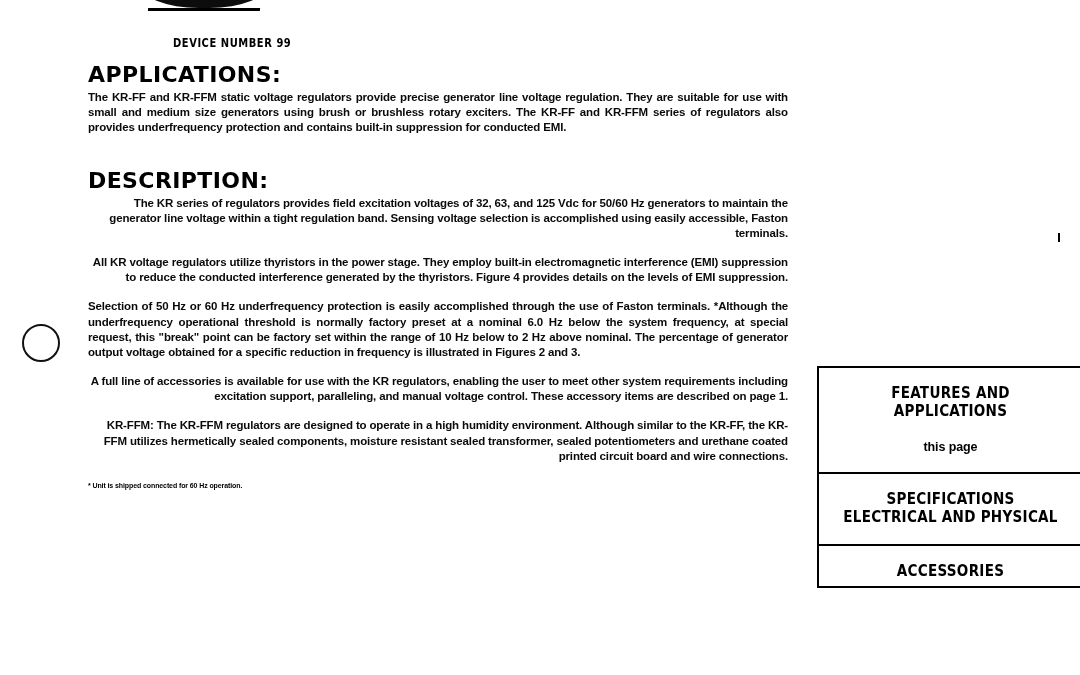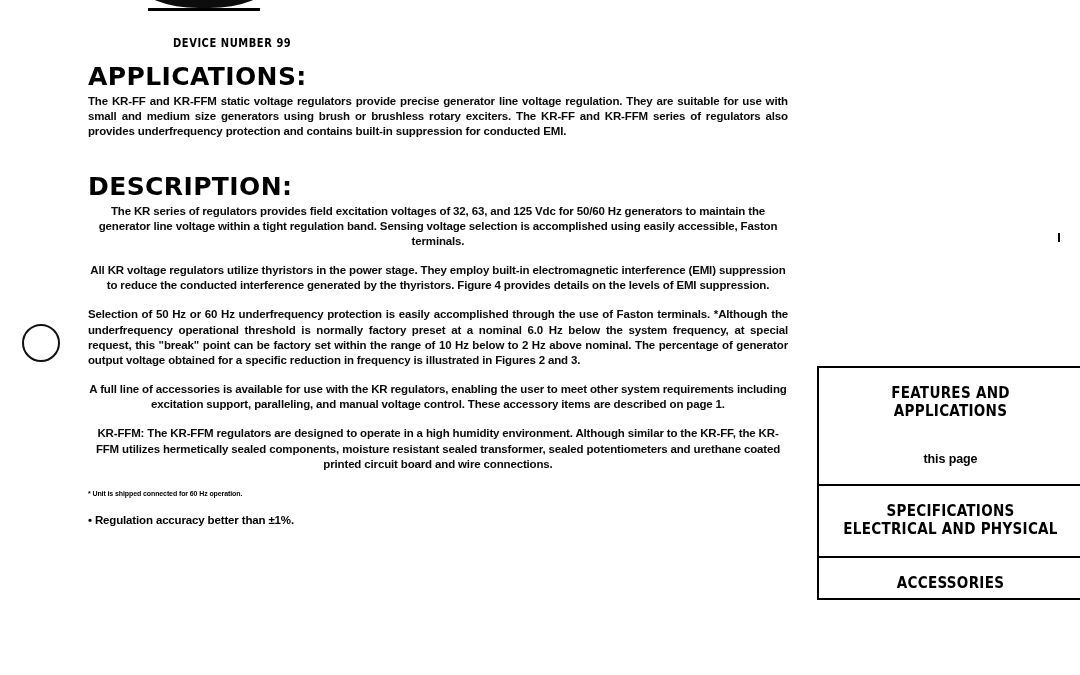--- a/index.html
+++ b/index.html
@@ -51,36 +51,36 @@
 
   .doc-col {
     position: absolute;
     left: 88px;
     top: 62px;
     width: 700px;
   }
 
   h2.section-head {
     margin: 0 0 3px 0;
-    font-size: 25px;
+    font-size: 22px;
     font-weight: bold;
     letter-spacing: 0.4px;
     font-family: "DejaVu Sans", "Liberation Sans", sans-serif;
   }
   h2.section-head.tight {
     margin-top: 32px;
   }
 
   p.body-text {
     margin: 0 0 14px 0;
     font-size: 11.5px;
     line-height: 1.32;
     font-weight: bold;
     letter-spacing: -0.15px;
-    text-align: center;
+    text-align: right;
     font-family: "Liberation Sans", sans-serif;
     color: #0a0a0a;
   }
   p.body-text.justified {
     text-align: justify;
   }
   p.body-text.no-gap {
     margin-bottom: 18px;
   }
 
@@ -144,21 +144,21 @@
   }
   .index-title {
     font-size: 16px;
     font-weight: bold;
     line-height: 1.12;
     letter-spacing: 0.3px;
     font-family: "DejaVu Sans Condensed", "Liberation Sans", sans-serif;
     transform: scaleX(0.94);
   }
   .index-sub {
-    margin-top: 32px;
+    margin-top: 20px;
     font-size: 12.5px;
     font-weight: bold;
     letter-spacing: -0.1px;
   }
   .index-cell.last {
     padding-bottom: 6px;
   }
 </style>
 </head>
 <body>
@@ -178,21 +178,20 @@
 
   <h2 class="section-head tight">DESCRIPTION:</h2>
   <p class="body-text">The KR series of regulators provides field excitation voltages of 32, 63, and 125 Vdc for 50/60 Hz generators to maintain the generator line voltage within a tight regulation band. Sensing voltage selection is accomplished using easily accessible, Faston terminals.</p>
   <p class="body-text">All KR voltage regulators utilize thyristors in the power stage. They employ built-in electromagnetic interference (EMI) suppression to reduce the conducted interference generated by the thyristors. Figure 4 provides details on the levels of EMI suppression.</p>
   <p class="body-text justified">Selection of 50 Hz or 60 Hz underfrequency protection is easily accomplished through the use of Faston terminals. *Although the underfrequency operational threshold is normally factory preset at a nominal 6.0 Hz below the system frequency, at special request, this "break" point can be factory set within the range of 10 Hz below to 2 Hz above nominal. The percentage of generator output voltage obtained for a specific reduction in frequency is illustrated in Figures 2 and 3.</p>
   <p class="body-text">A full line of accessories is available for use with the KR regulators, enabling the user to meet other system requirements including excitation support, paralleling, and manual voltage control. These accessory items are described on page 1.</p>
   <p class="body-text no-gap">KR-FFM: The KR-FFM regulators are designed to operate in a high humidity environment. Although similar to the KR-FF, the KR-FFM utilizes hermetically sealed components, moisture resistant sealed transformer, sealed potentiometers and urethane coated printed circuit board and wire connections.</p>
   <p class="footnote">* Unit is shipped connected for 60 Hz operation.</p>
 
   <ul class="feature-list">
-    <li>• Regulation accuracy better than ±1%.</li>
   </ul>
 </div>
 
 <div class="index-box">
   <div class="index-cell">
     <div class="index-title">
       <span>FEATURES AND</span><br>
       <span>APPLICATIONS</span>
     </div>
     <div class="index-sub">this page</div>

